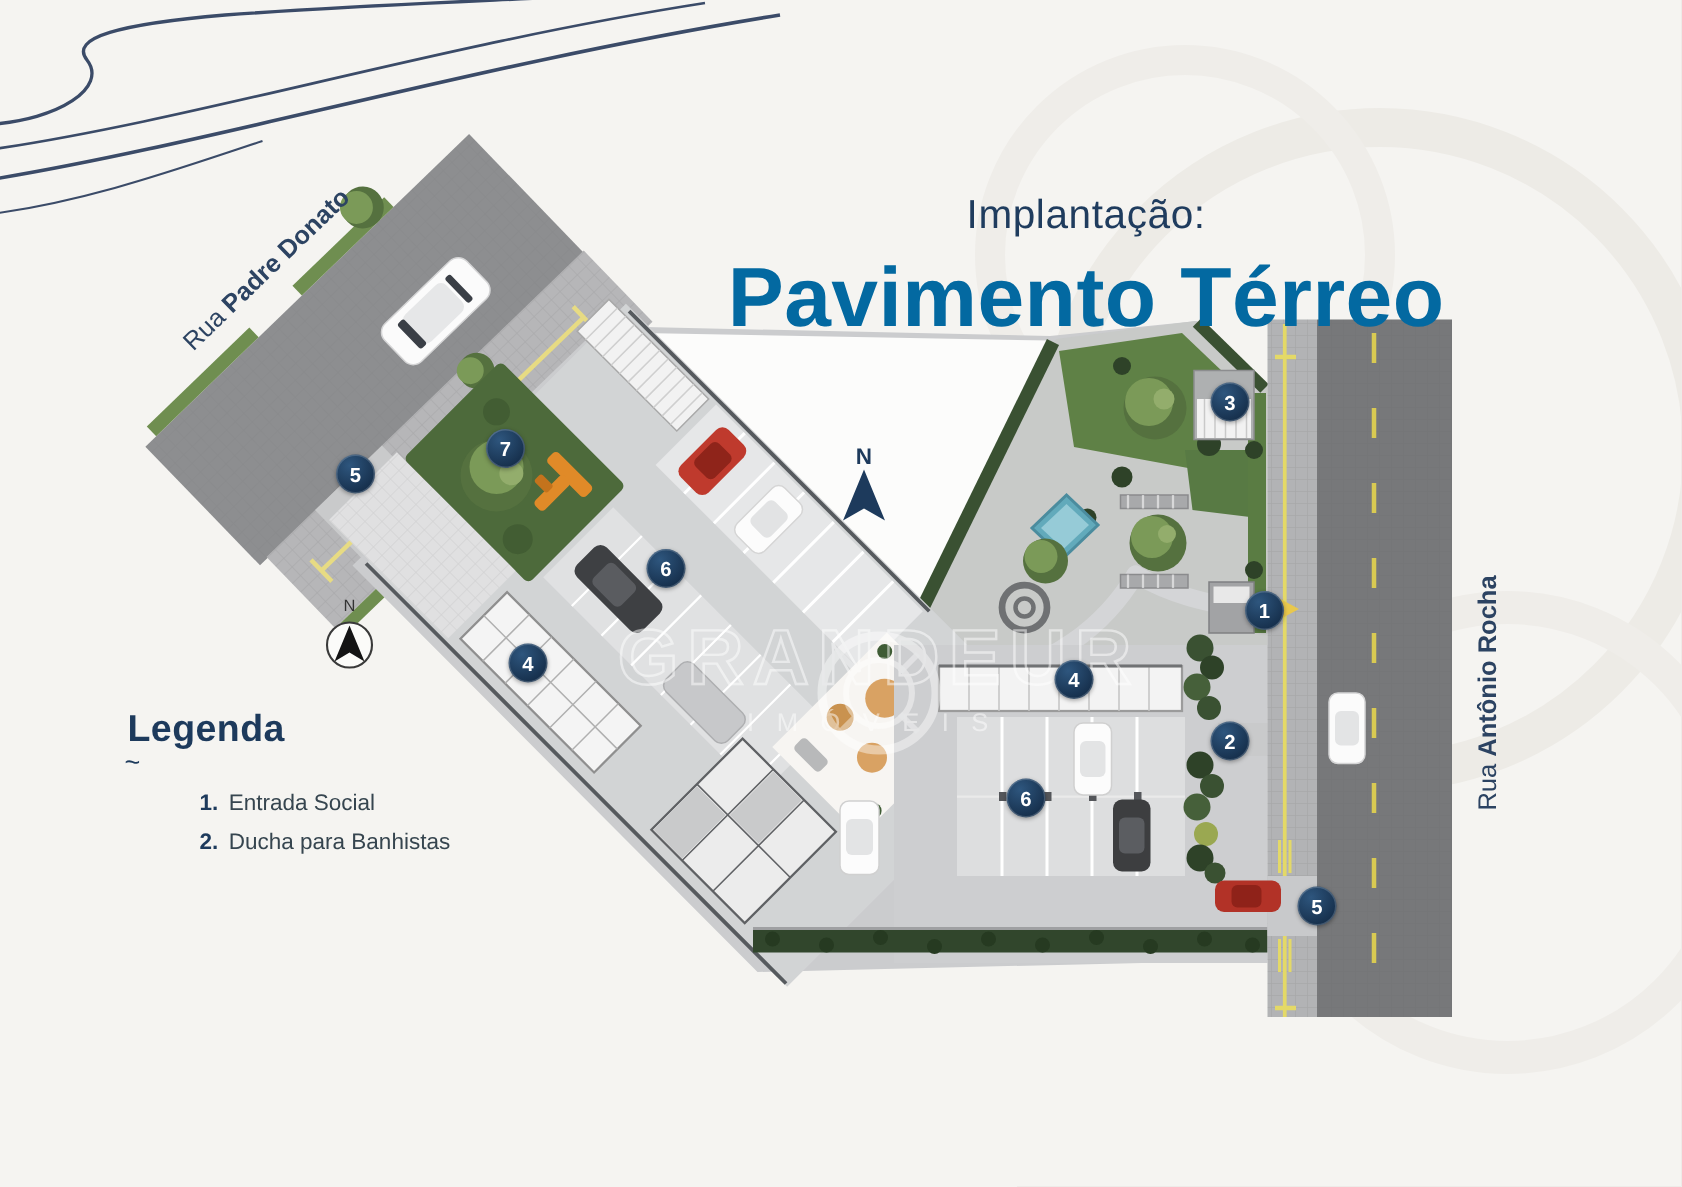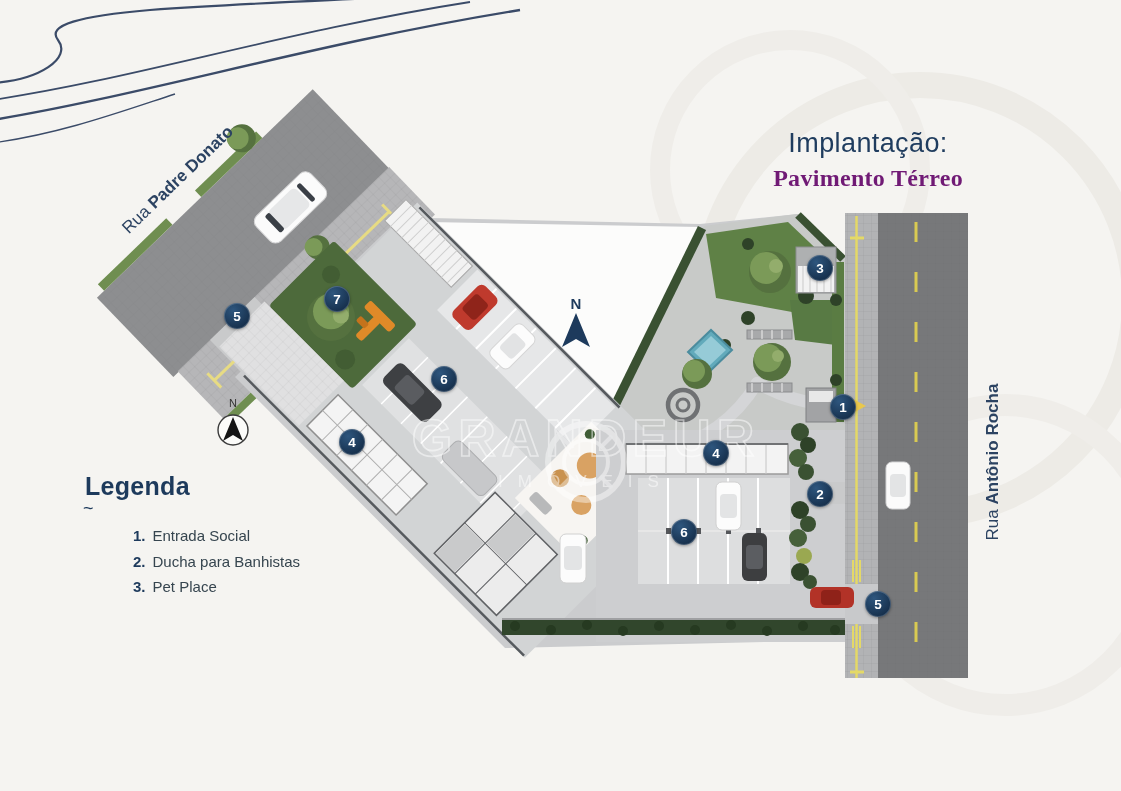--- a/index.html
+++ b/index.html
@@ -1,21 +1,21 @@
 <!DOCTYPE html>
 <html><head>
 <meta charset="utf-8">
 <style>
   html,body{margin:0;padding:0;background:#e8e6e2;}
   .stage{position:relative;width:1121px;height:791px;background:#f5f4f1;overflow:hidden;
          font-family:"Liberation Sans",sans-serif;color:#1d3a5c;}
   .stage svg{position:absolute;left:0;top:0;}
   .title-block{position:absolute;right:158px;top:96px;text-align:center;margin-top:32px;}
   .title-kicker{font-size:27px;font-weight:500;color:#1f3c5e;letter-spacing:.4px;}
-  .title-heading{font-size:24px;font-weight:800;color:#701a75;letter-spacing:.3px;margin-top:6px;font-family:Liberation Serif, serif;}
+  .title-heading{font-size:56px;font-weight:800;color:#0369a1;letter-spacing:.3px;margin-top:6px;}
   .legend{position:absolute;left:52px;top:472px;margin-left:33px;}
   .legend-heading{font-size:25px;font-weight:800;color:#1d3a5c;letter-spacing:.3px;}
   .legend-tilde{font-size:18px;color:#1d3a5c;margin:-3px 0 4px -2px;}
   .legend-items{margin-left:48px;font-size:15px;line-height:25.7px;color:#36454f;white-space:nowrap;}
   .legend-num{font-weight:800;color:#1d3a5c;margin-right:7px;}
   .street-label{position:absolute;font-size:17px;color:#2c4362;text-align:center;white-space:nowrap;}
   .street-label b{font-weight:800;}
   .street-label.left{left:88px;top:170px;width:180px;transform:rotate(-44deg);}
   .street-label.right{left:905px;top:452px;width:175px;transform:rotate(-90deg);}
   .marker{position:absolute;width:26px;height:26px;border-radius:50%;
@@ -340,21 +340,20 @@
   <div class="title-kicker">Implantação:</div>
   <div class="title-heading">Pavimento Térreo</div>
 </div>
 
 <div class="legend">
   <div class="legend-heading">Legenda</div>
   <div class="legend-tilde">~</div>
   <div class="legend-items">
     <div><span class="legend-num">1.</span><span>Entrada Social</span></div>
     <div><span class="legend-num">2.</span><span>Ducha para Banhistas</span></div>
-    <div><span class="legend-num">3.</span><span>Pet Place</span></div>
   </div>
 </div>
 
 <div class="street-label left">
   <span>Rua</span>&nbsp;<b>Padre Donato</b>
 </div>
 <div class="street-label right">
   <span>Rua</span>&nbsp;<b>Antônio Rocha</b>
 </div>
 

